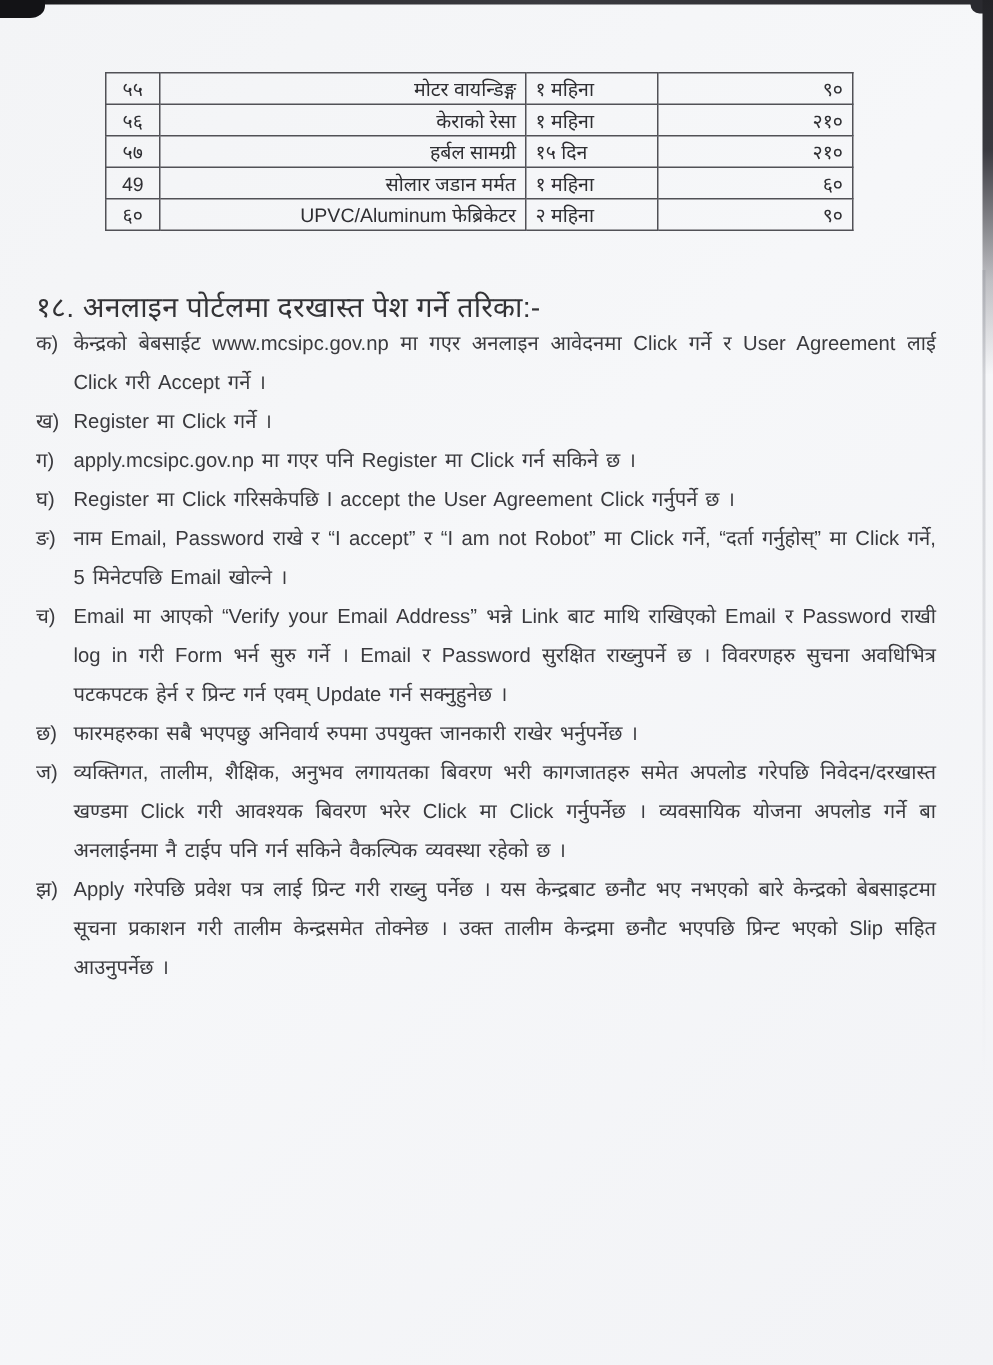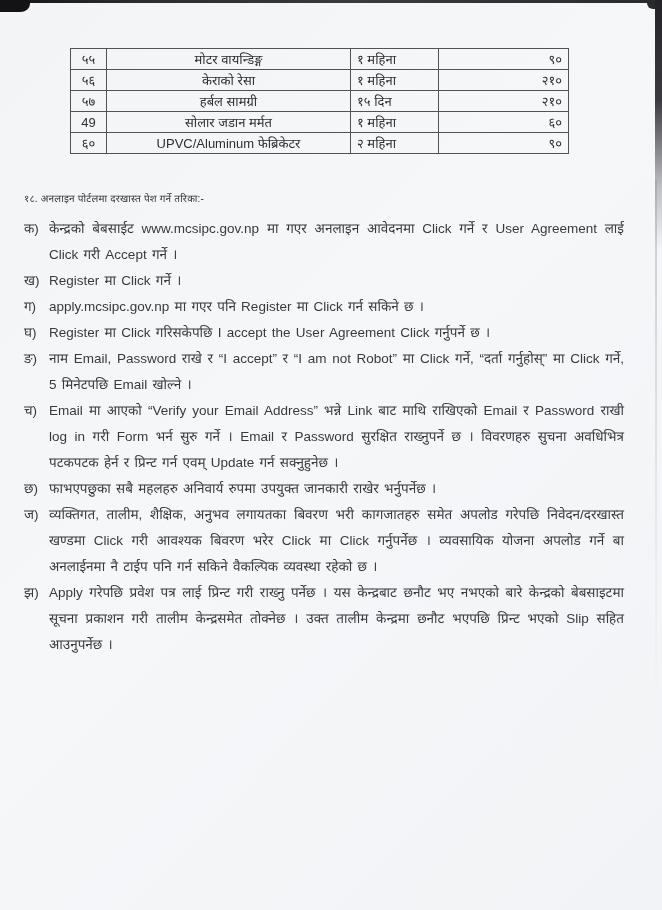--- a/index.html
+++ b/index.html
@@ -56,28 +56,28 @@
     color: #2f2f33;
   }
   table.course-table td {
     border: 1px solid #515156;
     height: 21px;
     padding: 0 6px;
     white-space: nowrap;
     overflow: hidden;
   }
   td.c-sn   { width: 36px;  text-align: center; }
-  td.c-name { width: 244px; text-align: center; }
+  td.c-name { width: 244px; text-align: right; }
   td.c-dur  { width: 88px;  text-align: left; }
   td.c-cnt  { width: 130px; text-align: right; }
   
   .heading {
     position: absolute;
     left: 24px; top: 191px;
-    font-size: 10px;
+    font-size: 19px;
     letter-spacing: 0.2px;
     color: #333336;
   }
   .items {
     position: absolute;
     left: 24px; top: 216px;
     width: 600px;
   }
   .item {
     display: flex;
@@ -165,21 +165,21 @@
     <div class="item">
       <span class="marker">ङ)</span>
       <div class="itext">नाम Email, Password राखे र “I accept” र “I am not Robot” मा Click गर्ने, “दर्ता गर्नुहोस्” मा Click गर्ने, 5 मिनेटपछि Email खोल्ने  ।</div>
     </div>
     <div class="item">
       <span class="marker">च)</span>
       <div class="itext">Email मा आएको “Verify your Email Address” भन्ने Link बाट माथि राखिएको Email र Password राखी log in गरी Form भर्न सुरु गर्ने  ।  Email र Password सुरक्षित राख्नुपर्ने छ  ।  विवरणहरु सुचना अवधिभित्र पटकपटक हेर्न र प्रिन्ट गर्न एवम् Update गर्न सक्नुहुनेछ  ।</div>
     </div>
     <div class="item">
       <span class="marker">छ)</span>
-      <div class="itext">फाभएपछुका सबै महलहरु अनिवार्य रुपमा उपयुक्त जानकारी राखेर भर्नुपर्नेछ  ।</div>
+      <div class="itext">फारमहरुका सबै भएपछु अनिवार्य रुपमा उपयुक्त जानकारी राखेर भर्नुपर्नेछ  ।</div>
     </div>
     <div class="item">
       <span class="marker">ज)</span>
       <div class="itext">व्यक्तिगत, तालीम, शैक्षिक, अनुभव लगायतका बिवरण भरी कागजातहरु समेत अपलोड गरेपछि निवेदन/दरखास्त खण्डमा Click गरी आवश्यक बिवरण भरेर Click मा Click गर्नुपर्नेछ  ।  व्यवसायिक योजना अपलोड गर्ने बा अनलाईनमा नै टाईप पनि गर्न सकिने वैकल्पिक व्यवस्था रहेको छ  ।</div>
     </div>
     <div class="item">
       <span class="marker">झ)</span>
       <div class="itext">Apply गरेपछि प्रवेश पत्र लाई प्रिन्ट गरी राख्नु पर्नेछ  । यस केन्द्रबाट छनौट भए नभएको बारे केन्द्रको बेबसाइटमा सूचना प्रकाशन गरी तालीम केन्द्रसमेत तोक्नेछ  ।  उक्त तालीम केन्द्रमा छनौट भएपछि प्रिन्ट भएको Slip सहित आउनुपर्नेछ  ।</div>
     </div>
   </div>

